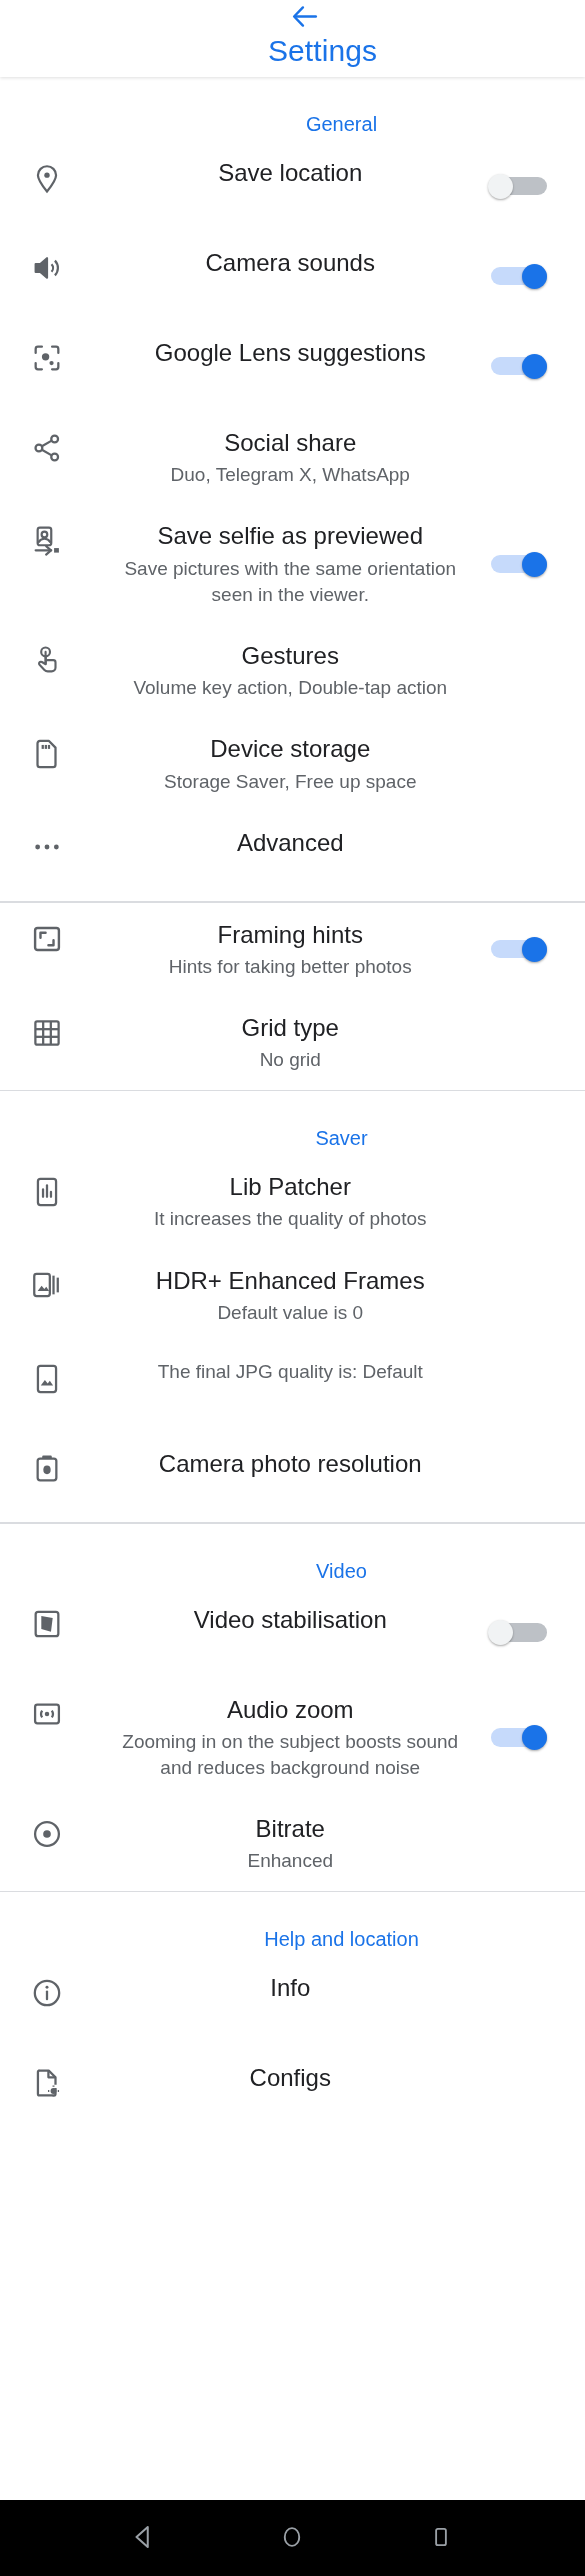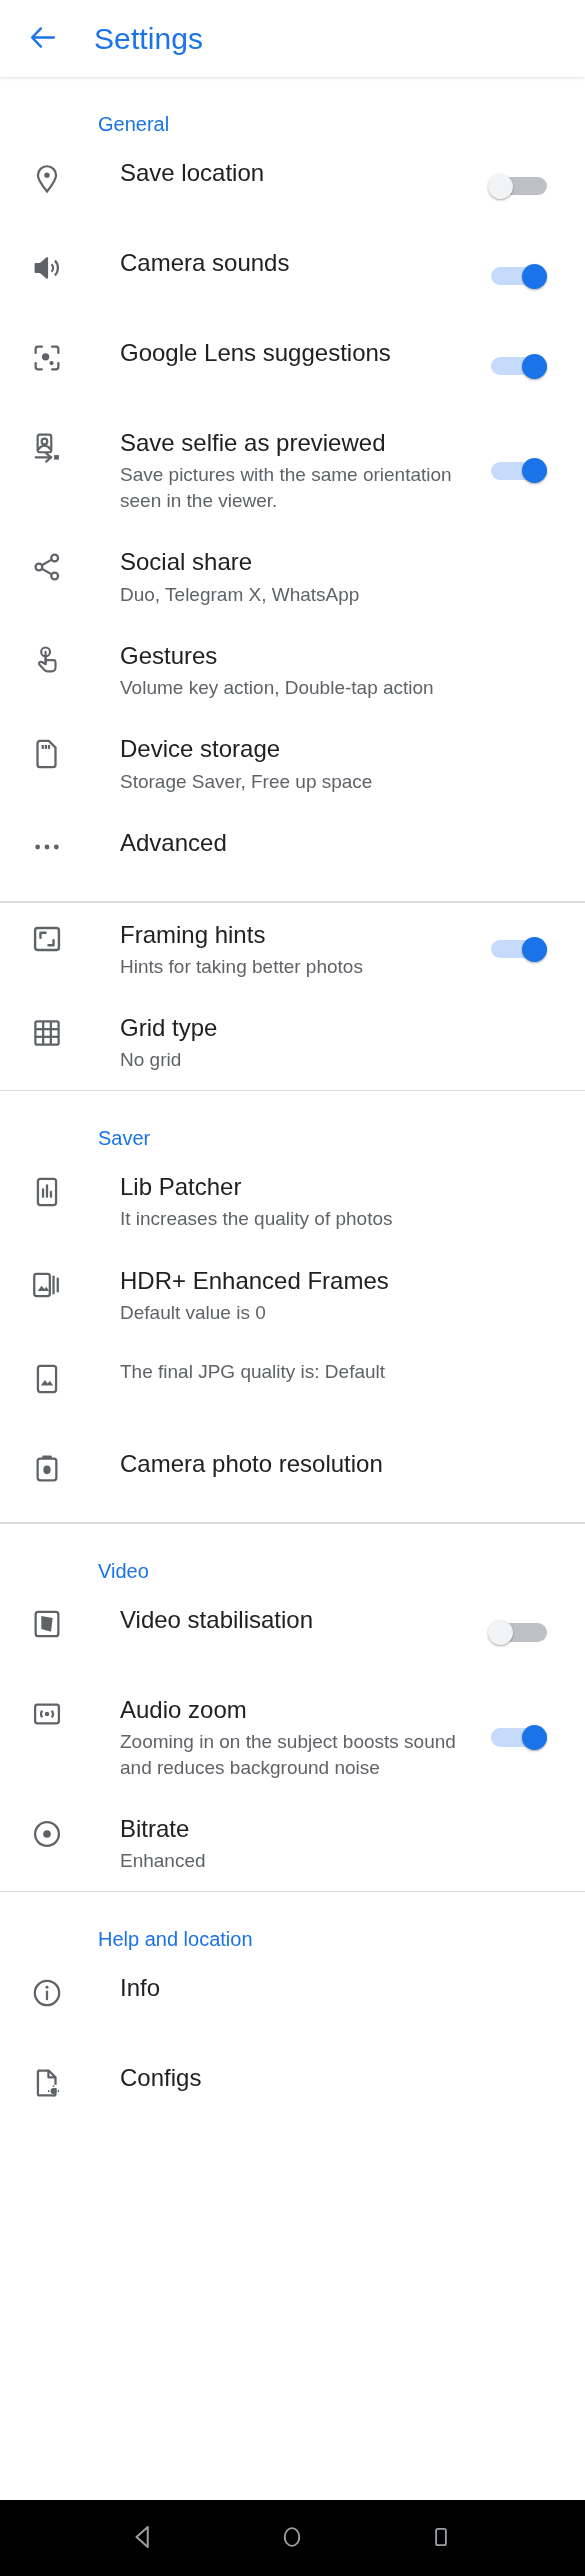--- a/index.html
+++ b/index.html
@@ -15,36 +15,37 @@
   
   .appbar{
     height:77px;
     background:#fff;
     display:flex;
     align-items:center;
     padding-left:26px;
     box-shadow:0 1.1px 3.3px rgba(0,0,0,.13);
     position:relative;
     z-index:5;
+    flex-direction:column;
   }
   .back-btn{
     width:34px;height:34px;
     display:flex;align-items:center;justify-content:center;
     flex:0 0 auto;
   }
   .appbar-title{
     font-size:30px;
     color:#1a73e8;
     margin-left:34px;
     letter-spacing:0.1px;
     font-weight:400;
   }
 
   
-  .content{ background:#fff; }
+  .content{ background:#fff;text-align:center; }
 
   .section-header{
     color:#1a73e8;
     font-size:20px;
     padding:30px 0 0 98px;
     height:64px;
     line-height:34px;
     font-weight:500;
   }
 
@@ -214,55 +215,55 @@
       </div>
       <div class="row-ctrl">
         <div class="switch on">
           <div class="track"></div>
           <div class="thumb"></div>
         </div>
       </div>
     </div>
     <div class="row">
       <div class="row-icon">
+        <svg width="34" height="34" viewBox="0 0 24 24" fill="none" stroke="#5f6368" stroke-width="1.6">
+          <circle cx="17.4" cy="5.6" r="2.4"></circle>
+          <circle cx="6.3" cy="12" r="2.4"></circle>
+          <circle cx="17.4" cy="18.4" r="2.4"></circle>
+          <line x1="8.4" y1="10.8" x2="15.3" y2="6.8"></line>
+          <line x1="8.4" y1="13.2" x2="15.3" y2="17.2"></line>
+        </svg>
+      </div>
+      <div class="row-text">
+        <div class="row-title">Social share</div>
+        <div class="row-sub">Duo, Telegram X, WhatsApp</div>
+      </div>
+      <div class="row-ctrl"></div>
+    </div>
+    <div class="row">
+      <div class="row-icon">
         <svg width="34" height="34" viewBox="0 0 24 24" fill="none" stroke="#5f6368" stroke-width="1.55" stroke-linecap="round" stroke-linejoin="round">
           <rect x="5.4" y="2.6" width="9.6" height="12.4" rx="1.6"></rect>
           <circle cx="10.2" cy="7.4" r="2"></circle>
           <path d="M6.2 12.6c.8-1.4 2.3-2.2 4-2.2s3.2.8 4 2.2"></path>
           <path d="M4 18.6h11"></path>
           <path d="M11.4 15.6l3.4 3-3.4 3"></path>
           <rect x="17" y="17" width="3.4" height="3.2" fill="#5f6368" stroke="none"></rect>
         </svg>
       </div>
       <div class="row-text">
         <div class="row-title">Save selfie as previewed</div>
         <div class="row-sub">Save pictures with the same orientation seen in the viewer.</div>
       </div>
       <div class="row-ctrl">
         <div class="switch on">
           <div class="track"></div>
           <div class="thumb"></div>
         </div>
       </div>
-    </div>
-    <div class="row">
-      <div class="row-icon">
-        <svg width="34" height="34" viewBox="0 0 24 24" fill="none" stroke="#5f6368" stroke-width="1.6">
-          <circle cx="17.4" cy="5.6" r="2.4"></circle>
-          <circle cx="6.3" cy="12" r="2.4"></circle>
-          <circle cx="17.4" cy="18.4" r="2.4"></circle>
-          <line x1="8.4" y1="10.8" x2="15.3" y2="6.8"></line>
-          <line x1="8.4" y1="13.2" x2="15.3" y2="17.2"></line>
-        </svg>
-      </div>
-      <div class="row-text">
-        <div class="row-title">Social share</div>
-        <div class="row-sub">Duo, Telegram X, WhatsApp</div>
-      </div>
-      <div class="row-ctrl"></div>
     </div>
     <div class="row">
       <div class="row-icon">
         <svg width="34" height="34" viewBox="0 0 24 24" fill="none" stroke="#5f6368" stroke-width="1.5" stroke-linejoin="round" stroke-linecap="round">
           <circle cx="11" cy="6.3" r="3.1"></circle>
           <path d="M11 6.3v8.1"></path>
           <path d="M11.1 9.6v5.4l-2.7-1.6c-.9-.5-2 .1-2 1.1 0 .4.2.8.5 1.1l3.3 3.4c.6.6 1.4 1 2.3 1h2.8c1.5 0 2.7-1.2 2.7-2.7v-3.6c0-.9-.7-1.6-1.6-1.6h-4"></path>
         </svg>
       </div>
       <div class="row-text">

